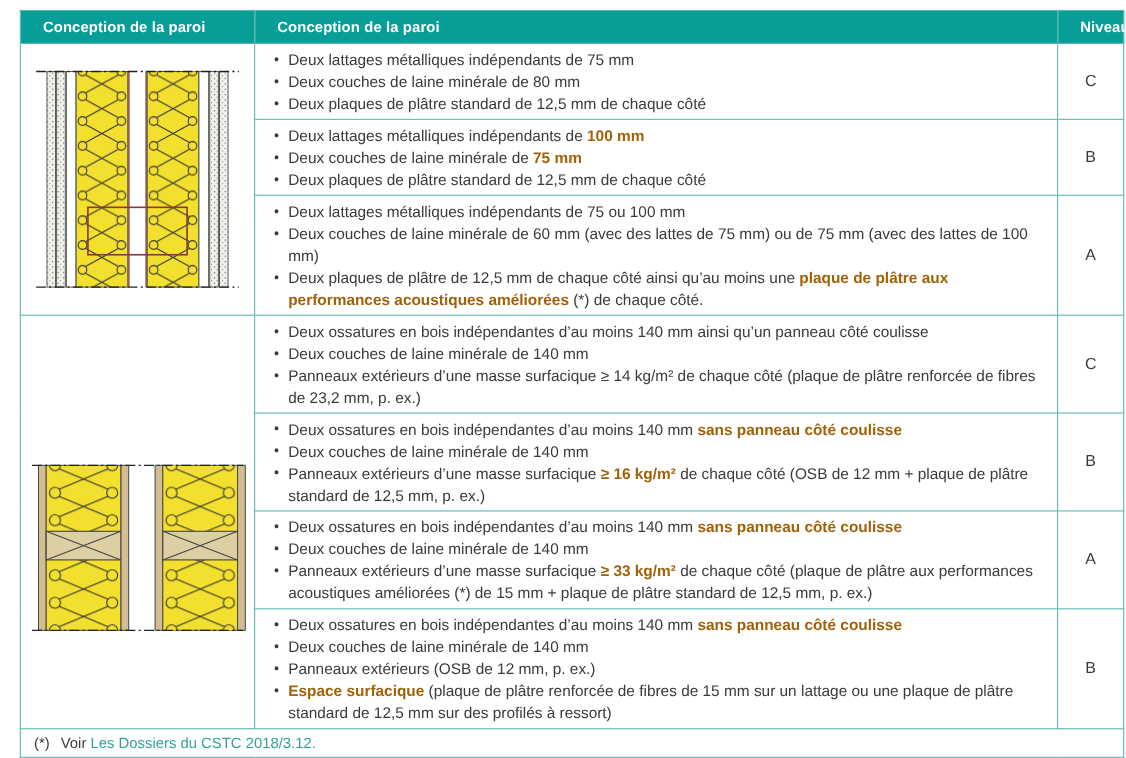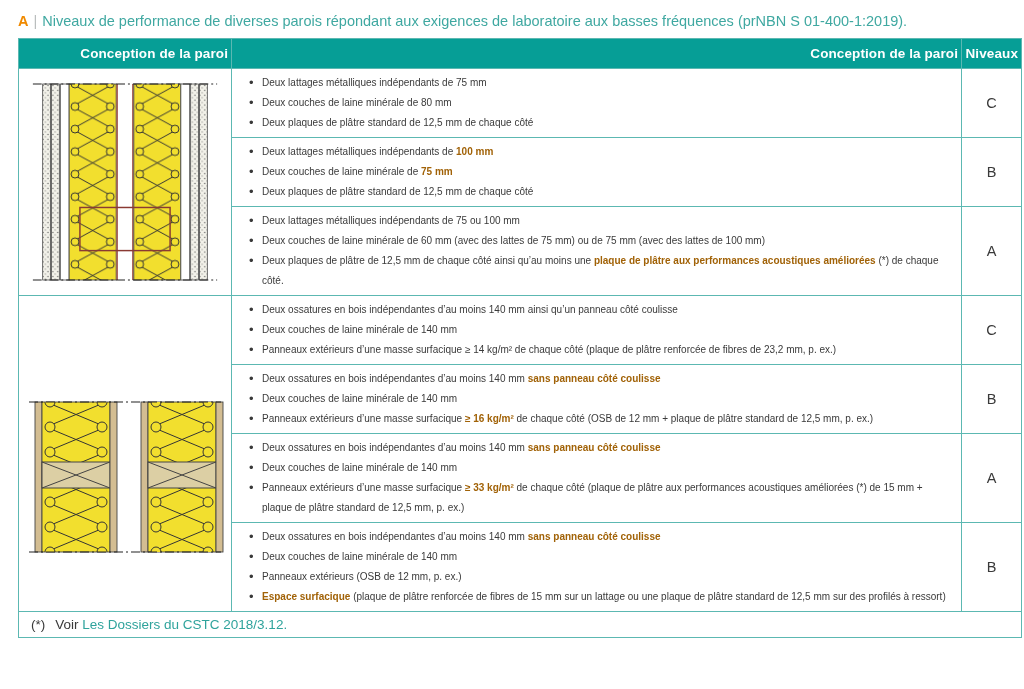--- a/index.html
+++ b/index.html
@@ -22,27 +22,27 @@
   table.perf th, table.perf td{
     border:1px solid #5cb8b2;
   }
   table.perf{border:1.5px solid #5cb8b2;}
   col.c-concept{width:213px;}
   col.c-desc{width:730px;}
   col.c-classe{width:60px;}
   th.hdr{
     background:#069e96;color:#fff;
     font-size:13.5px;font-weight:bold;
-    height:25px;padding:2px 3px;text-align:right;
+    height:25px;padding:2px 20px;text-align:left;
     letter-spacing:.1px;
   }
   td.desc-cell{padding:4px 8px 4px 10px;vertical-align:middle;}
   ul.bullets{margin:0;padding:0 0 0 20px;list-style:none;}
   ul.bullets li{
-    font-size:10px;line-height:20px;position:relative;
+    font-size:14px;line-height:20px;position:relative;
     padding-left:0;color:#3a3a3a;
   }
   ul.bullets li::before{
     content:"\2022";
     position:absolute;left:-13px;top:0;
     color:#3a3a3a;font-size:13px;
   }
   ul.bullets b{font-weight:bold;color:#a16207;}
   td.classe-cell{
     text-align:center;vertical-align:middle;
@@ -58,23 +58,20 @@
   .fn-marker{padding-right:10px;}
   .fn-link{color:#2fa39c;cursor:pointer;}
   svg.wall{display:block;margin:0 auto;}
   svg.wall.wood{margin-top:46px;}
 </style>
 </head>
 <body>
 
 <div class="page">
 
-  <div class="doc-title">
-    <span class="t-index">A</span><span class="t-sep">|</span><span class="t-text">Niveaux de performance de diverses parois répondant aux exigences de laboratoire aux basses fréquences (prNBN S 01-400-1:2019).</span>
-  </div>
 
   <table class="perf">
     <colgroup>
       <col class="c-concept">
         <col class="c-desc">
         <col class="c-classe">
     </colgroup>
     <thead>
       <tr>
         <th class="hdr">Conception de la paroi</th>

